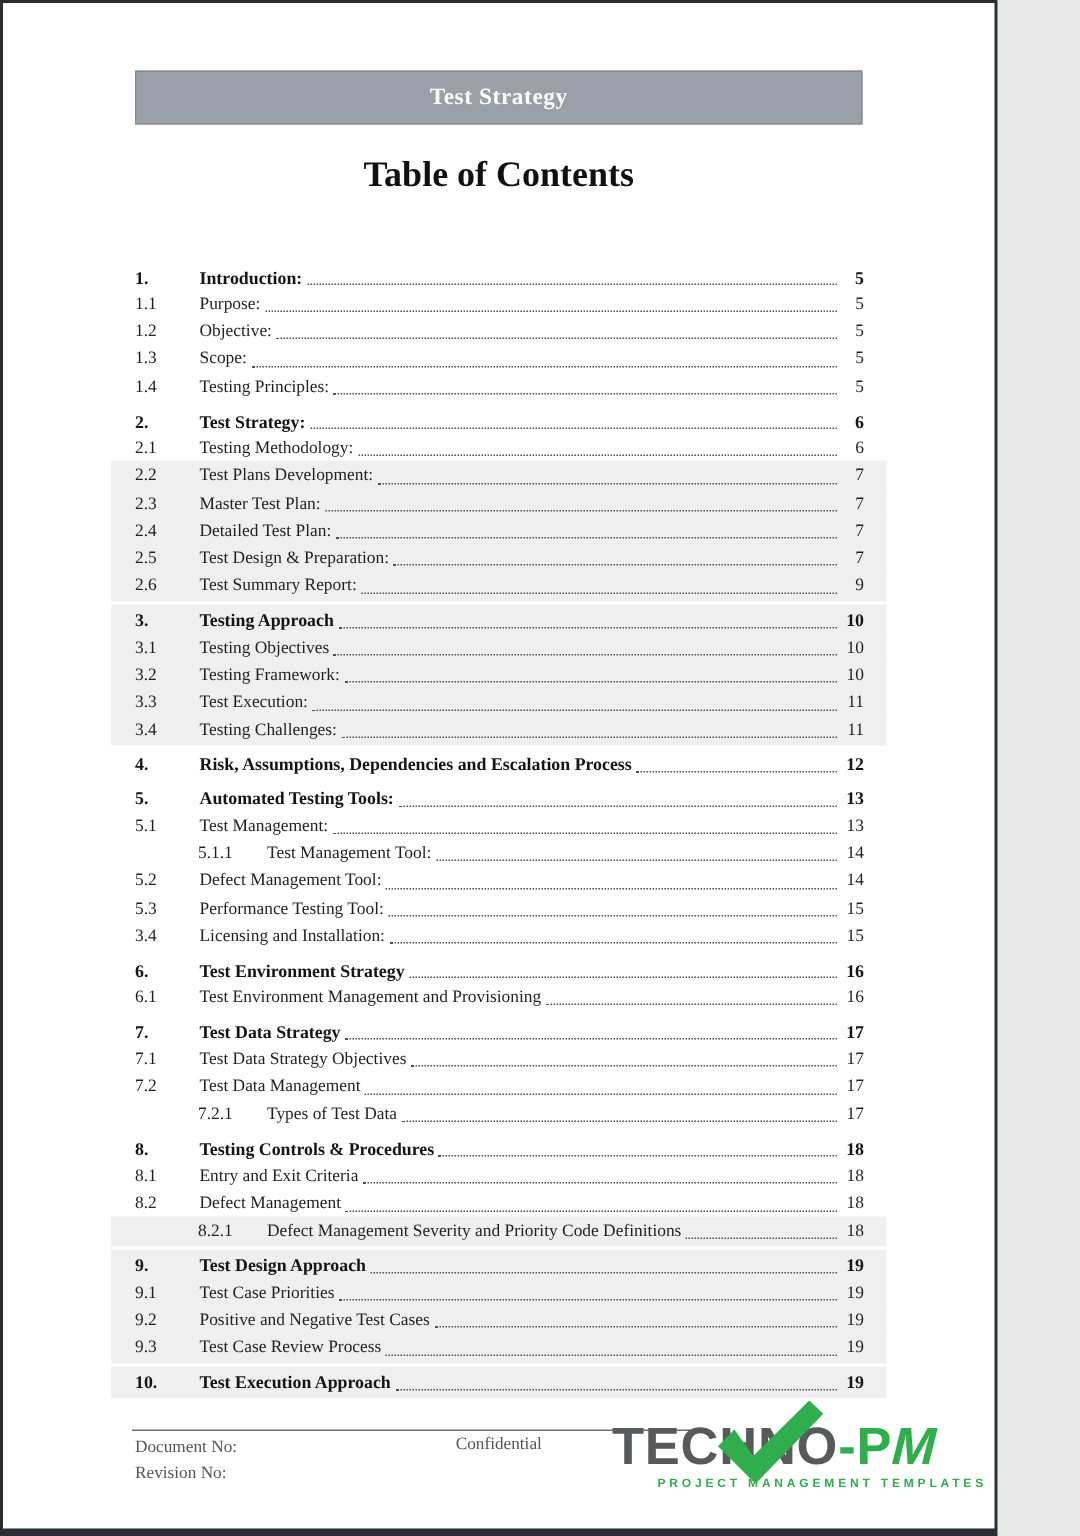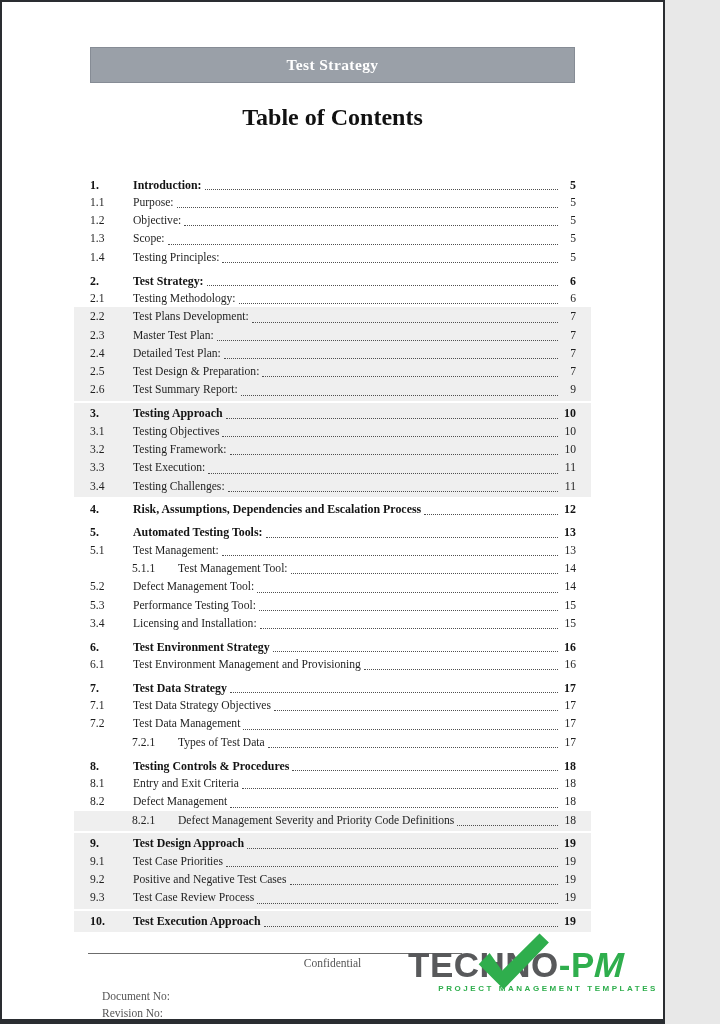--- a/index.html
+++ b/index.html
@@ -65,22 +65,22 @@
     min-width:8px;
   }
   .toc-page { flex:none; min-width:16px; text-align:right; }
   
   .footer { position:absolute; left:0; right:0; bottom:0; height:72px; }
   .footer-rule {
     position:absolute; left:86px; top:6px; width:374px;
     border-top:1px solid #6c6c6c;
   }
   .footer-left {
-    position:absolute; left:100px; top:10px;
-    font-size:11.5px; line-height:16.5px; color:#555;margin-top:31px;
+    position:absolute; left:88px; top:10px;
+    font-size:11.5px; line-height:16.5px; color:#555;
   }
   .confidential {
     position:absolute; left:0; right:0; top:10px;
     text-align:center; font-size:11.5px; color:#555;
   }
   
   .logo {
     position:absolute; right:5px; top:0; width:250px;
     font-family:"Liberation Sans", sans-serif;
   }

